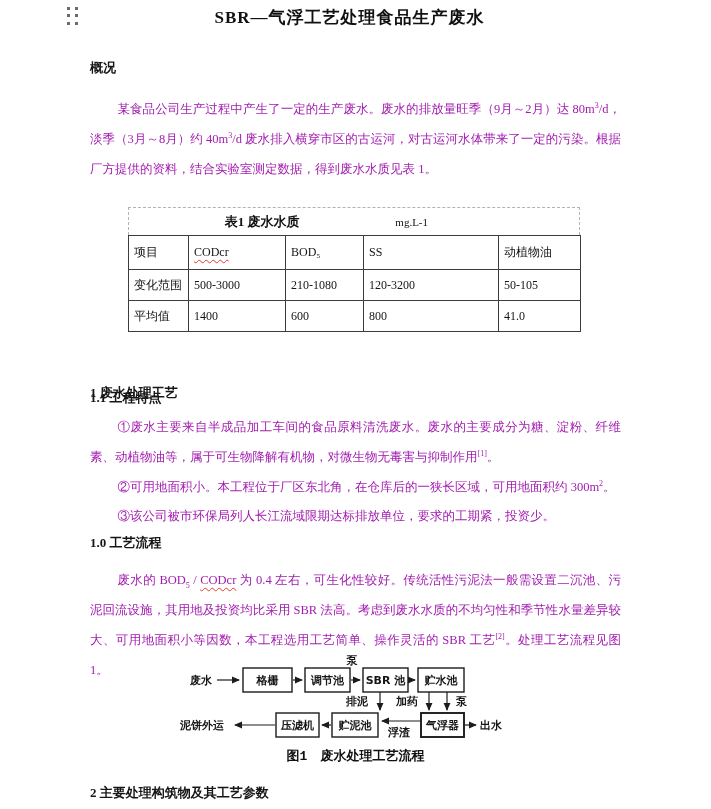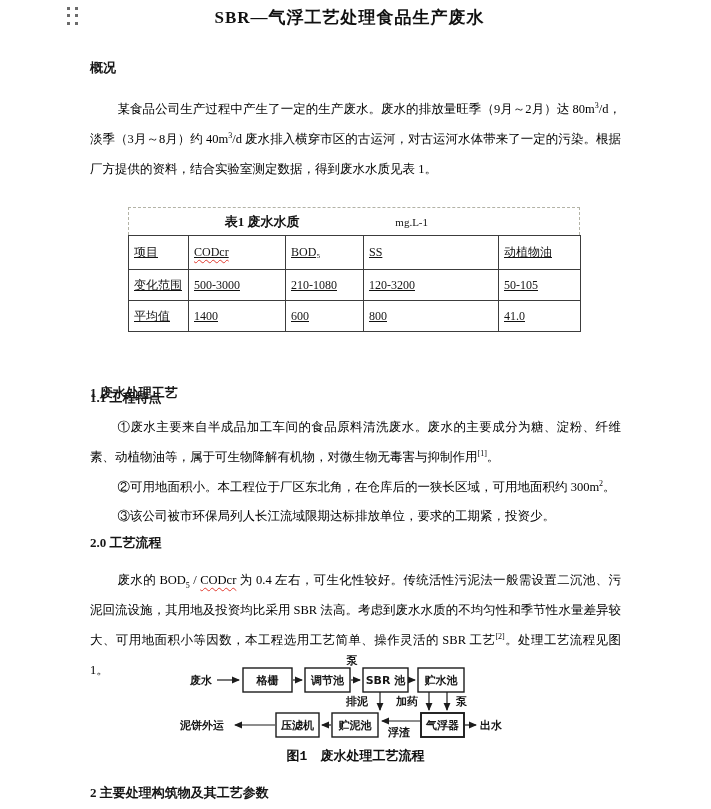--- a/index.html
+++ b/index.html
@@ -23,38 +23,38 @@
     font-size:17px; font-weight:bold; letter-spacing:1px; }
 
   h2.hd { font-size:13px; font-weight:bold; color:#161616; }
   .hd-overview { left:90px; top:59px; }
   .hd-s1   { left:90px; top:342px;margin-top:42px; }
   .hd-s11  { left:90px; top:389px; }
   .hd-s12  { left:90px; top:534px; }
   .hd-s2   { left:90px; top:784px; }
 
   .para { left:90px; width:531px; font-size:12.5px; line-height:30px;
-    text-align:justify; text-indent:2.2em; color:#000000; }
+    text-align:justify; text-indent:2.2em; color:#a21caf; }
   .p-intro { top:94px; }
   .p-feat1 { top:412px; }
   .p-feat2 { top:472px; }
   .p-feat3 { top:501px; }
   .p-flow  { top:553px;margin-top:12px; }
 
   .r-sup { vertical-align:super; font-size:8px; line-height:0; }
   .r-sub { vertical-align:sub;  font-size:8px; line-height:0; }
   .r-spell { text-decoration:underline wavy #e03a2f; text-decoration-thickness:1px; text-underline-offset:3px; }
 
   
   .tbl-wrap { left:128px; top:207px; width:452px; }
   .tbl-caption { display:flex; align-items:center; height:28px;
     border:1px dashed #b3b3a6; border-bottom:none; }
   .tbl-caption .t-title { flex:1.45; text-align:center; font-weight:bold; font-size:13px; }
   .tbl-caption .t-unit  { flex:1; text-align:left; font-size:11px; }
-  table.wq { border-collapse:collapse; width:452px; table-layout:fixed;text-decoration:underline; }
+  table.wq { border-collapse:collapse; width:452px; table-layout:fixed; }
   table.wq td { border:1px solid #3c3c3c; font-size:12px; padding:0 5px;
     height:31px; vertical-align:middle; color:#141414; }
   table.wq tr.r-head td { height:34px; }
   col.c0{width:60px;} col.c1{width:97px;} col.c2{width:78px;} col.c3{width:135px;} col.c4{width:82px;}
 
   
   svg.flow { left:0; top:655px; }
   svg.flow text { font-family:"DejaVu Sans","Liberation Sans",sans-serif;
     font-size:11px; font-weight:bold; fill:#161616; }
   svg.flow rect { fill:none; stroke:#1c1c1c; stroke-width:1.4; }
@@ -116,21 +116,21 @@
     </tr>
   </tbody>
     </table>
 </div>
 
 <h2 class="abs hd hd-s1">1 废水处理工艺</h2>
 <h2 class="abs hd hd-s11">1.1 工程特点</h2>
 <p class="abs para p-feat1"><span>①废水主要来自半成品加工车间的食品原料清洗废水。废水的主要成分为糖、淀粉、纤维素、动植物油等，属于可生物降解有机物，对微生物无毒害与抑制作用</span><span class="r-sup">[1]</span><span>。</span></p>
 <p class="abs para p-feat2"><span>②可用地面积小。本工程位于厂区东北角，在仓库后的一狭长区域，可用地面积约 300m</span><span class="r-sup">2</span><span>。</span></p>
 <p class="abs para p-feat3"><span>③该公司被市环保局列人长江流域限期达标排放单位，要求的工期紧，投资少。</span></p>
-<h2 class="abs hd hd-s12">2.0 工艺流程</h2>
+<h2 class="abs hd hd-s12">1.0 工艺流程</h2>
 <p class="abs para p-flow"><span>废水的 BOD</span><span class="r-sub">5</span><span> / </span><span class="r-spell">CODcr</span><span> 为 0.4 左右，可生化性较好。传统活性污泥法一般需设置二沉池、污泥回流设施，其用地及投资均比采用 SBR 法高。考虑到废水水质的不均匀性和季节性水量差异较大、可用地面积小等因数，本工程选用工艺简单、操作灵活的 SBR 工艺</span><span class="r-sup">[2]</span><span>。处理工艺流程见图 1。</span></p>
 
 <svg class="abs flow" width="711" height="92" viewBox="0 0 711 92">
   <defs>
     <marker id="arw" markerWidth="8" markerHeight="8" refX="6.2" refY="3" orient="auto">
       <path d="M0,0 L7,3 L0,6 z" fill="#1c1c1c"></path>
     </marker>
   </defs>
 
   <text x="201" y="29" text-anchor="middle">废水</text>

